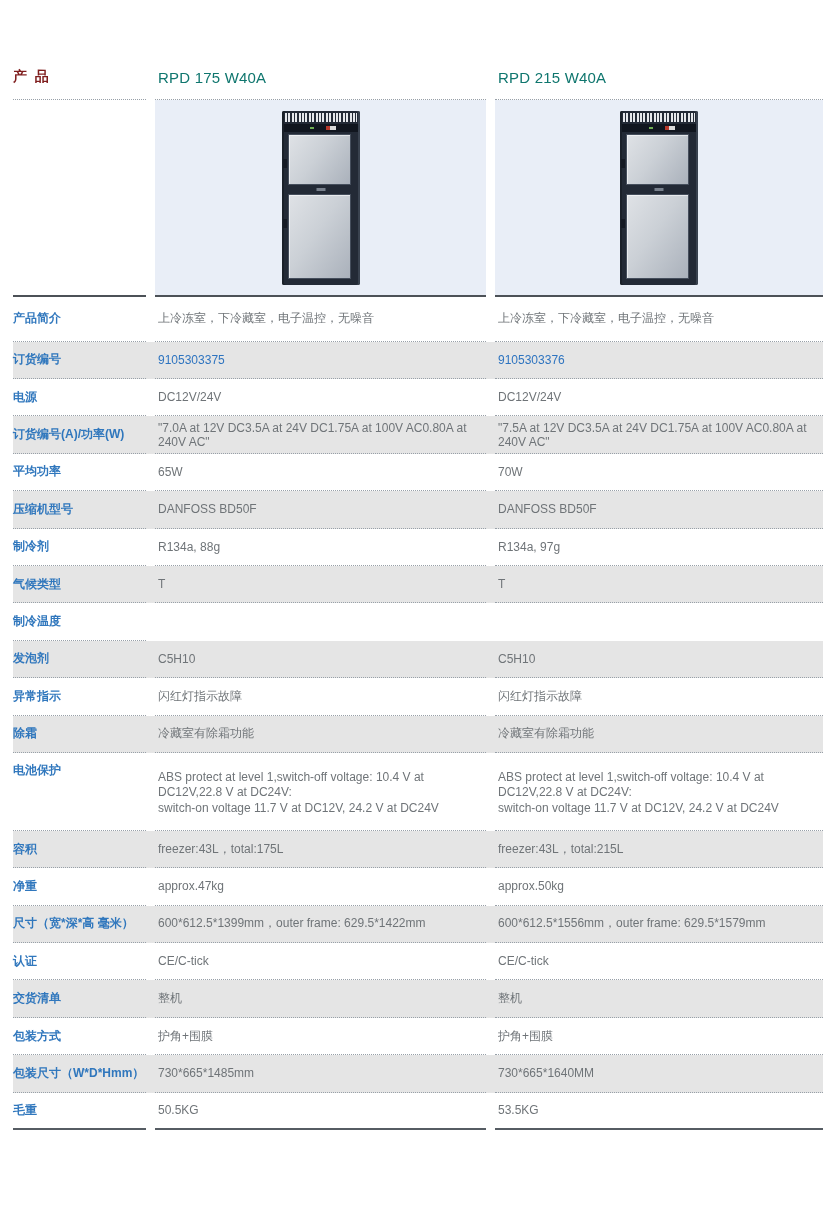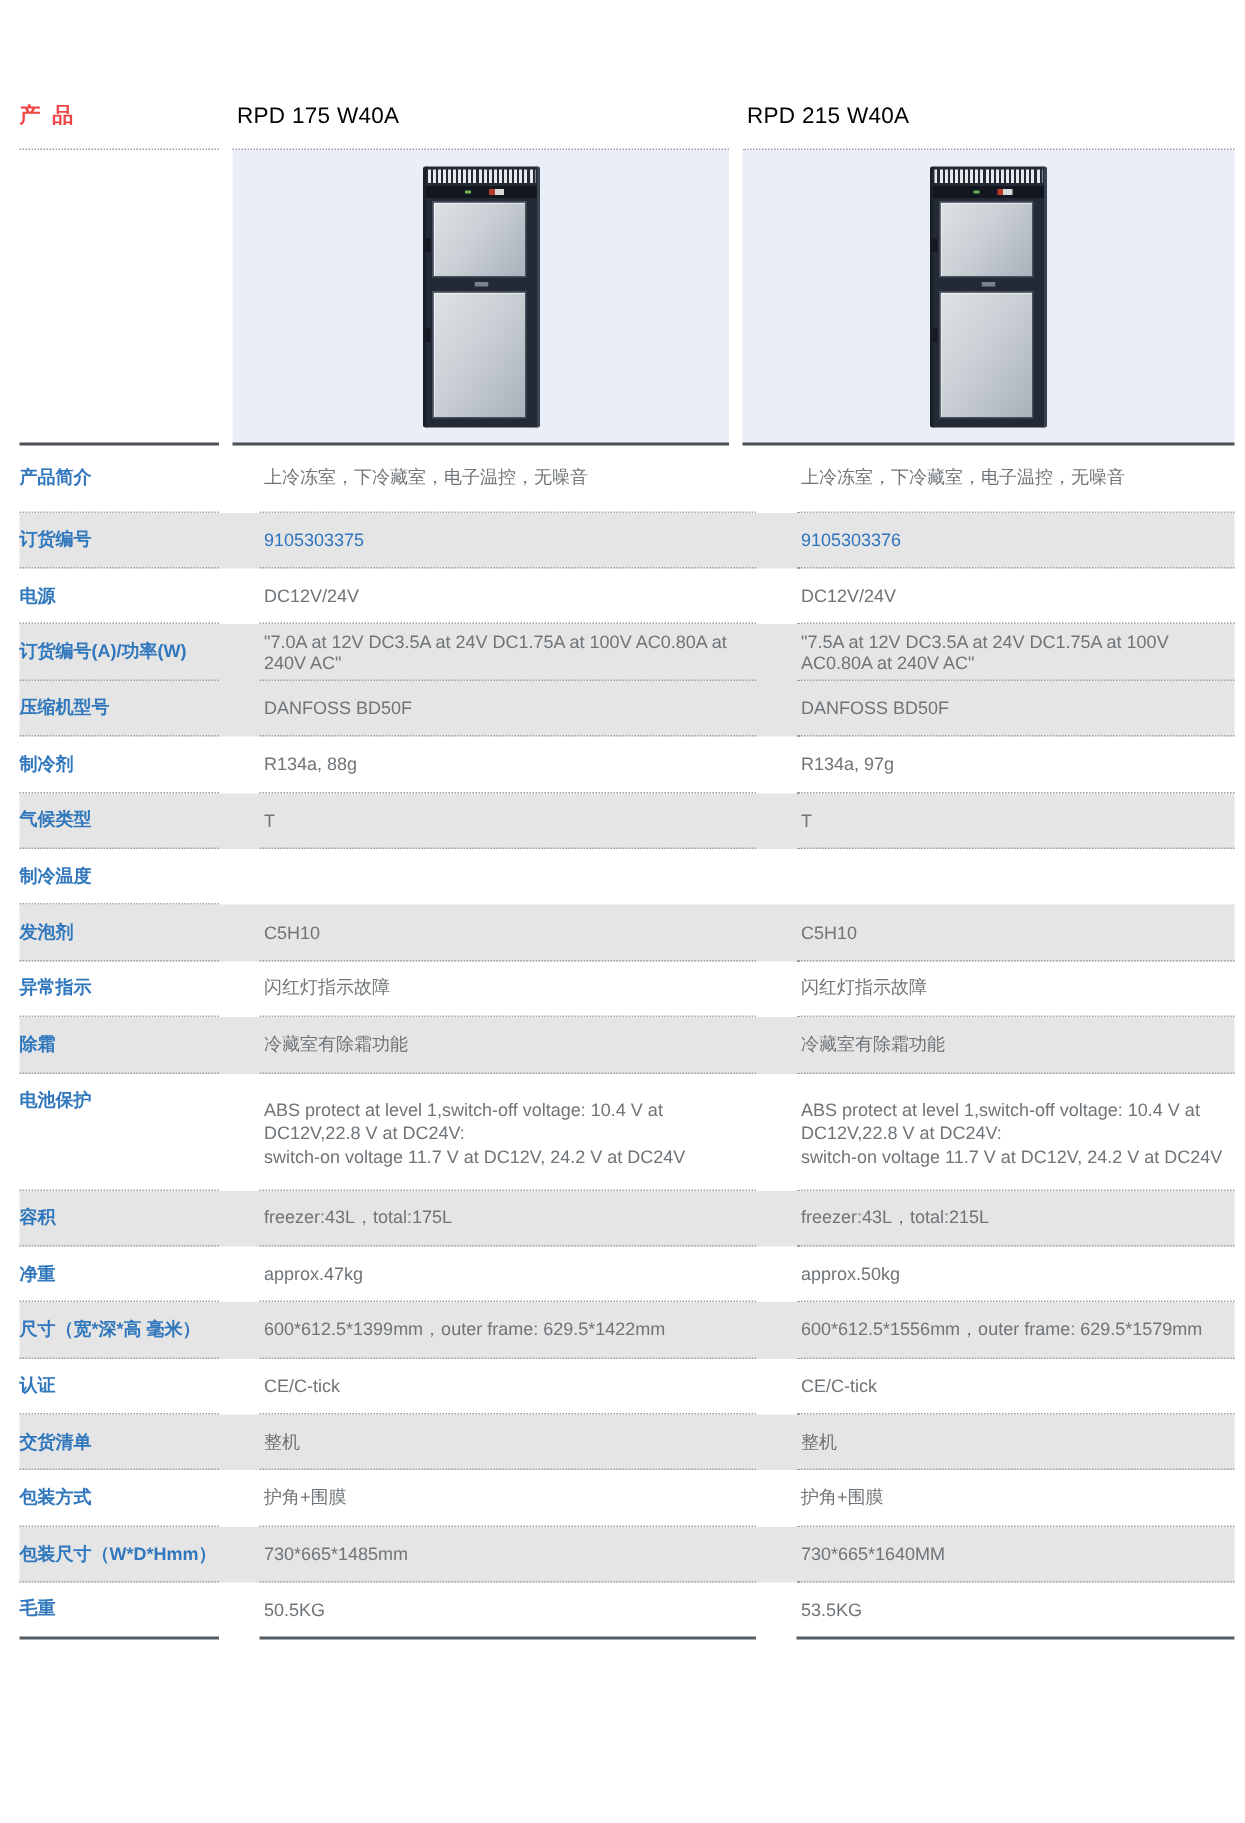--- a/index.html
+++ b/index.html
@@ -10,30 +10,30 @@
 
   .row { display:flex; width:810px; }
   .cell { position:relative; }
   .lbl { width:133px; }
   .v1  { width:331px; margin-left:9px; }
   .v2  { flex:1; margin-left:9px; }
 
   
   .hdr-row { height:45px; align-items:center; }
   .hdr-row .cell { height:100%; display:flex; align-items:center; border-bottom:1px dotted #98a0a8; }
-  .hdr-lbl { color:#ef4444; font-size:14px; font-weight:bold; white-space:pre; }
-  .hdr-model { color:#000000; font-size:15px; padding-left:3px; letter-spacing:.2px; }
+  .hdr-lbl { color:#7f1d1d; font-size:14px; font-weight:bold; white-space:pre; }
+  .hdr-model { color:#0f766e; font-size:15px; padding-left:3px; letter-spacing:.2px; }
 
   
   .img-row { height:197px; }
   .img-row .cell { height:100%; border-bottom:2px solid #4c5157; }
   .img-cell { background:#e9eef7; display:flex; justify-content:center; align-items:flex-start; padding-top:11px; }
 
   
-  .spec-row { min-height:37.4px; align-items:center;gap:18px; }
+  .spec-row { min-height:37.4px; align-items:center; }
   .spec-row .cell { align-self:stretch; display:flex; align-items:center; border-bottom:1px dotted #98a0a8; }
   .spec-row.first { min-height:44.6px; }
   .spec-row.alt { background:#e5e5e5; }
   .spec-row.tall { min-height:78px; }
   .spec-row.tall .cell { align-items:flex-start; }
   .spec-row.tall .spec-label { padding-top:9px; }
   .spec-row.tall .spec-value { padding-top:17px; line-height:15.5px; }
   .spec-row.last .cell { border-bottom:2px solid #565c63; }
   .spec-label { color:#3077bd; font-size:12px; font-weight:bold; }
   .spec-value { color:#6f7478; font-size:12px; padding-left:3px; white-space:pre-line; }
@@ -150,20 +150,31 @@
       <span class="spec-label">订货编号(A)/功率(W)</span>
     </div>
     <div class="cell v1">
       <span class="spec-value">"7.0A at 12V DC3.5A at 24V DC1.75A at 100V AC0.80A at 240V AC"</span>
     </div>
     <div class="cell v2">
       <span class="spec-value">"7.5A at 12V DC3.5A at 24V DC1.75A at 100V AC0.80A at 240V AC"</span>
     </div>
   </div>
 
+  <div class="row spec-row">
+    <div class="cell lbl">
+      <span class="spec-label">平均功率</span>
+    </div>
+    <div class="cell v1">
+      <span class="spec-value">65W</span>
+    </div>
+    <div class="cell v2">
+      <span class="spec-value">70W</span>
+    </div>
+  </div>
 
   <div class="row spec-row alt">
     <div class="cell lbl">
       <span class="spec-label">压缩机型号</span>
     </div>
     <div class="cell v1">
       <span class="spec-value">DANFOSS BD50F</span>
     </div>
     <div class="cell v2">
       <span class="spec-value">DANFOSS BD50F</span>

